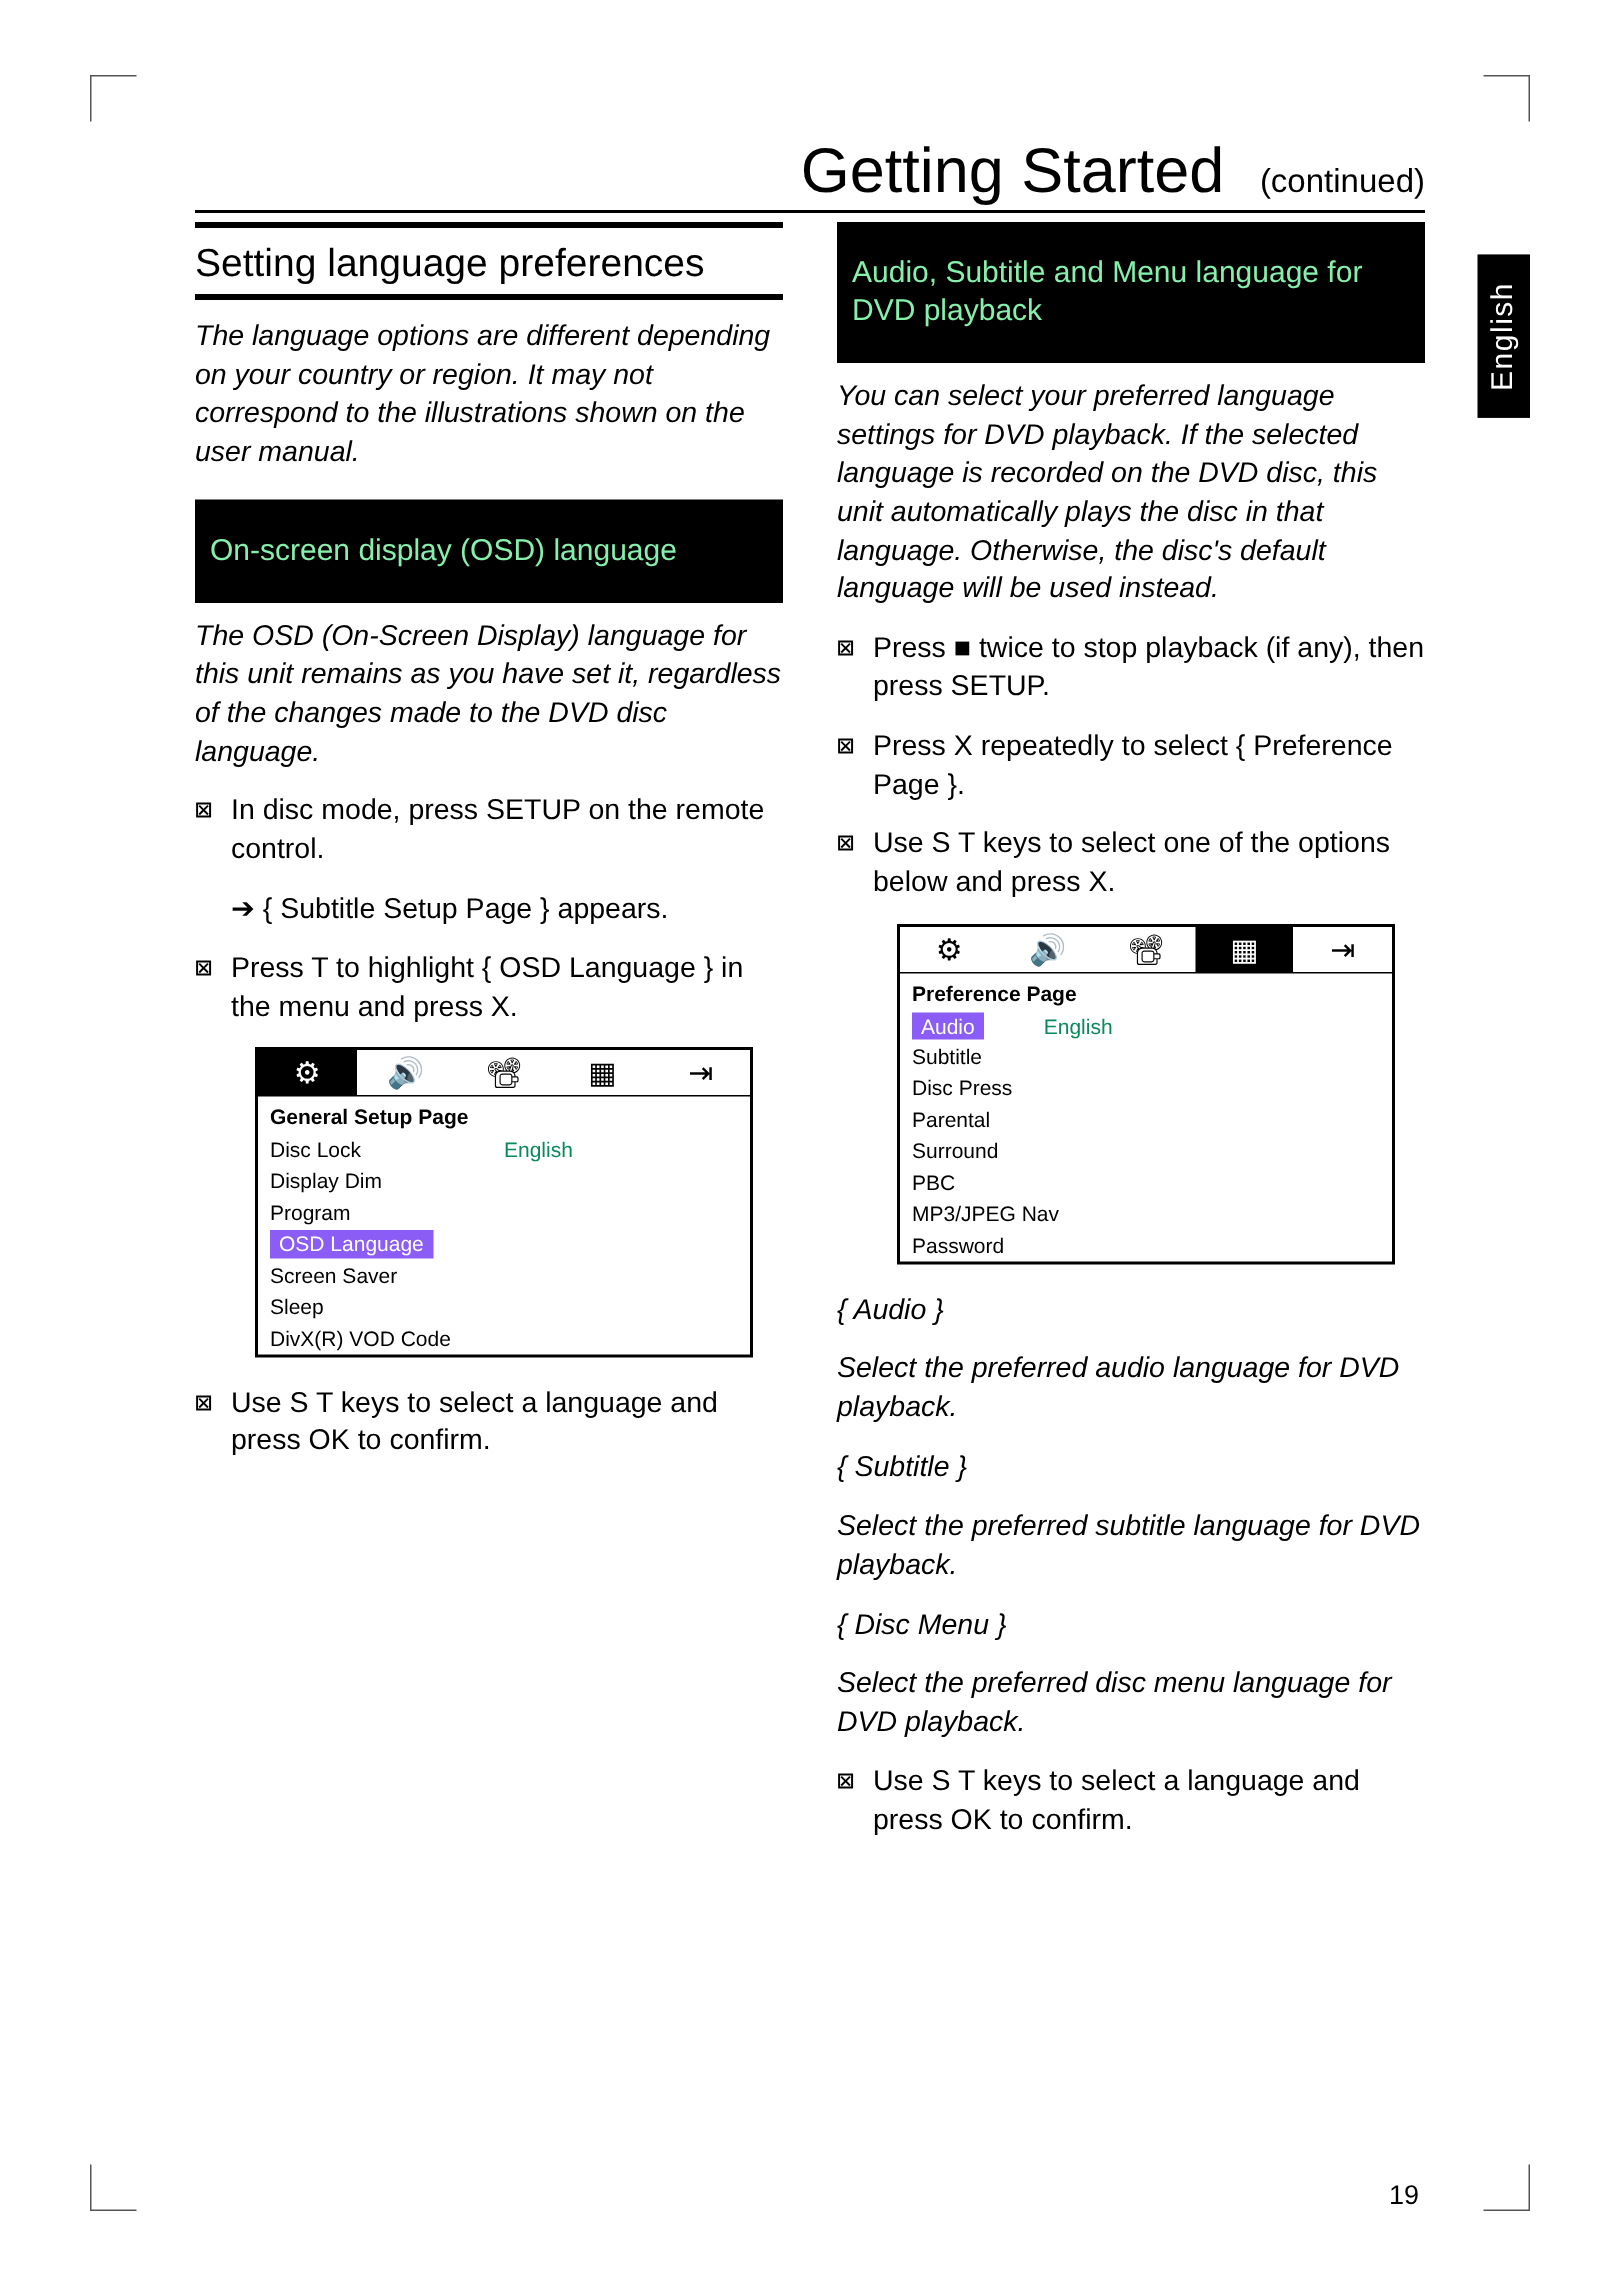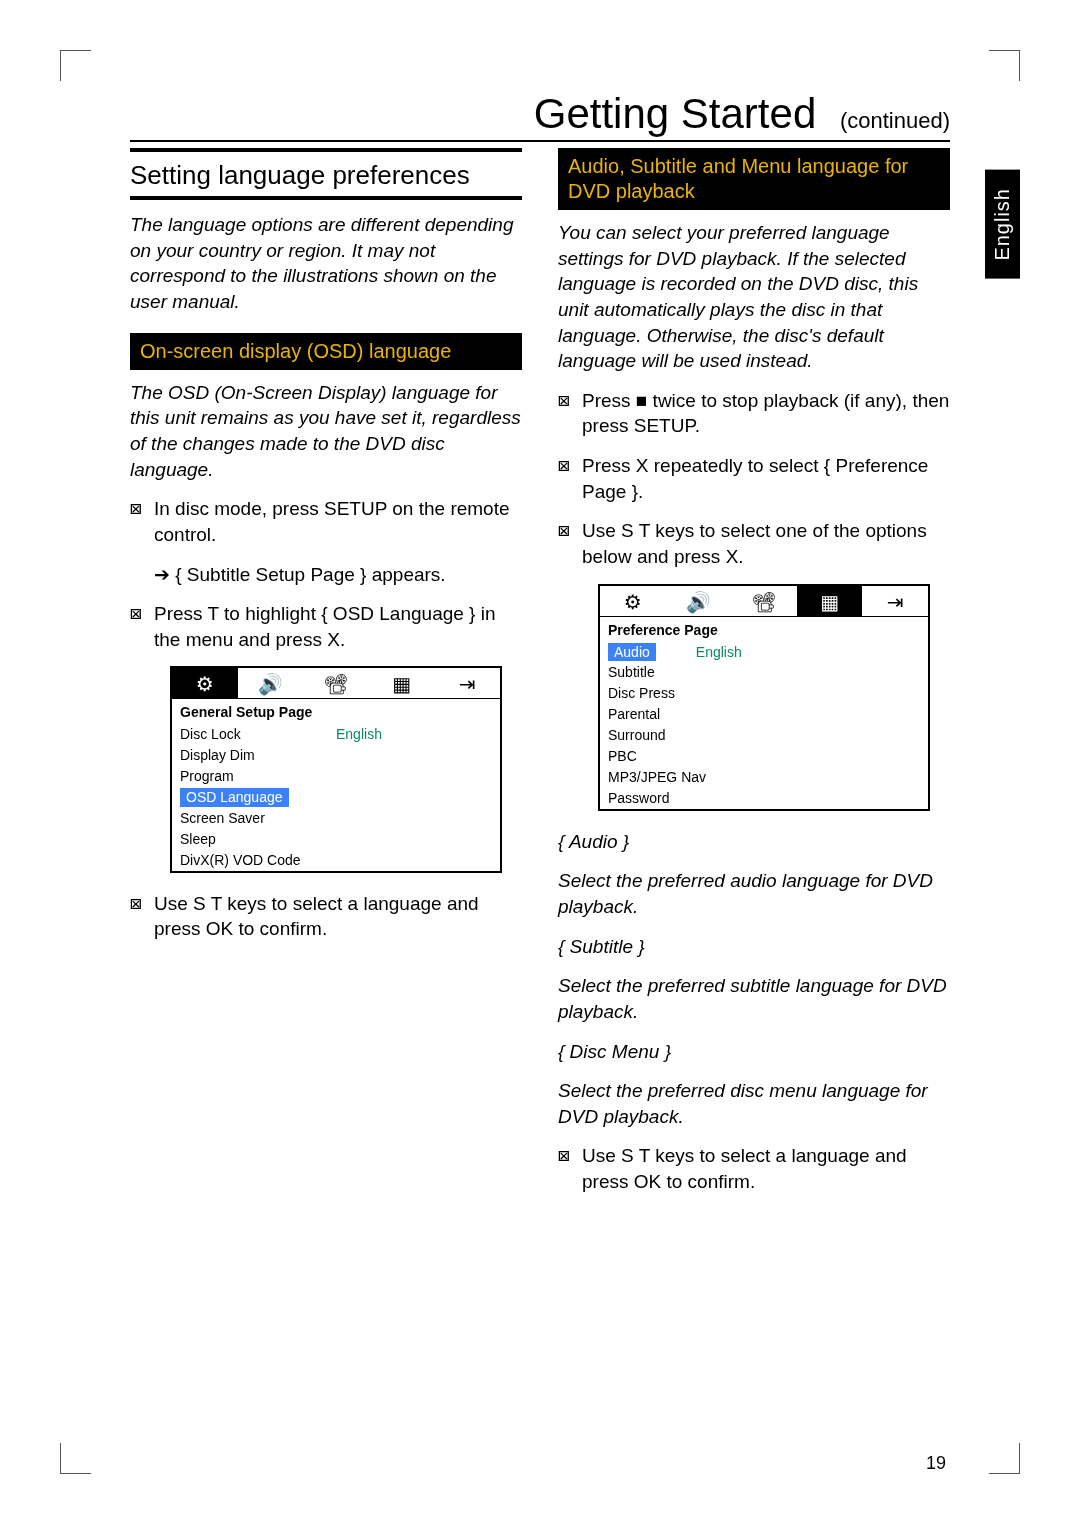--- a/index.html
+++ b/index.html
@@ -69,23 +69,23 @@
     font-size: 26px;
     font-weight: 400;
     margin: 0 0 12px 0;
     border-top: 4px solid #000;
     border-bottom: 4px solid #000;
     padding: 6px 0 3px 0;
   }
 
   .bar {
     background: #000;
-    color: #eab308;
+    color: #86efac;
     font-size: 20px;
-    padding: 6px 10px;
+    padding: 22px 10px;
     margin: 18px 0 10px 0;
     line-height: 1.25;
   }
 
   p { margin: 0 0 14px 0; font-style: italic; }
 
   .step {
     display: flex;
     margin: 0 0 14px 0;
   }
@@ -130,21 +130,21 @@
     font-weight: bold;
     padding: 4px 8px 2px 8px;
   }
   .osd .row {
     display: flex;
     padding: 1px 8px;
   }
   .osd .row .lbl { flex: 1; }
   .osd .row .val { flex: 1; color: #0a8a5a; }
   .osd .row.sel .lbl {
-    background: #3b82f6;
+    background: #8b5cf6;
     color: #fff;
     display: inline-block;
     padding: 0 6px;
     flex: none;
   }
 
   .pgnum {
     position: absolute;
     bottom: -40px;
     right: 4px;

